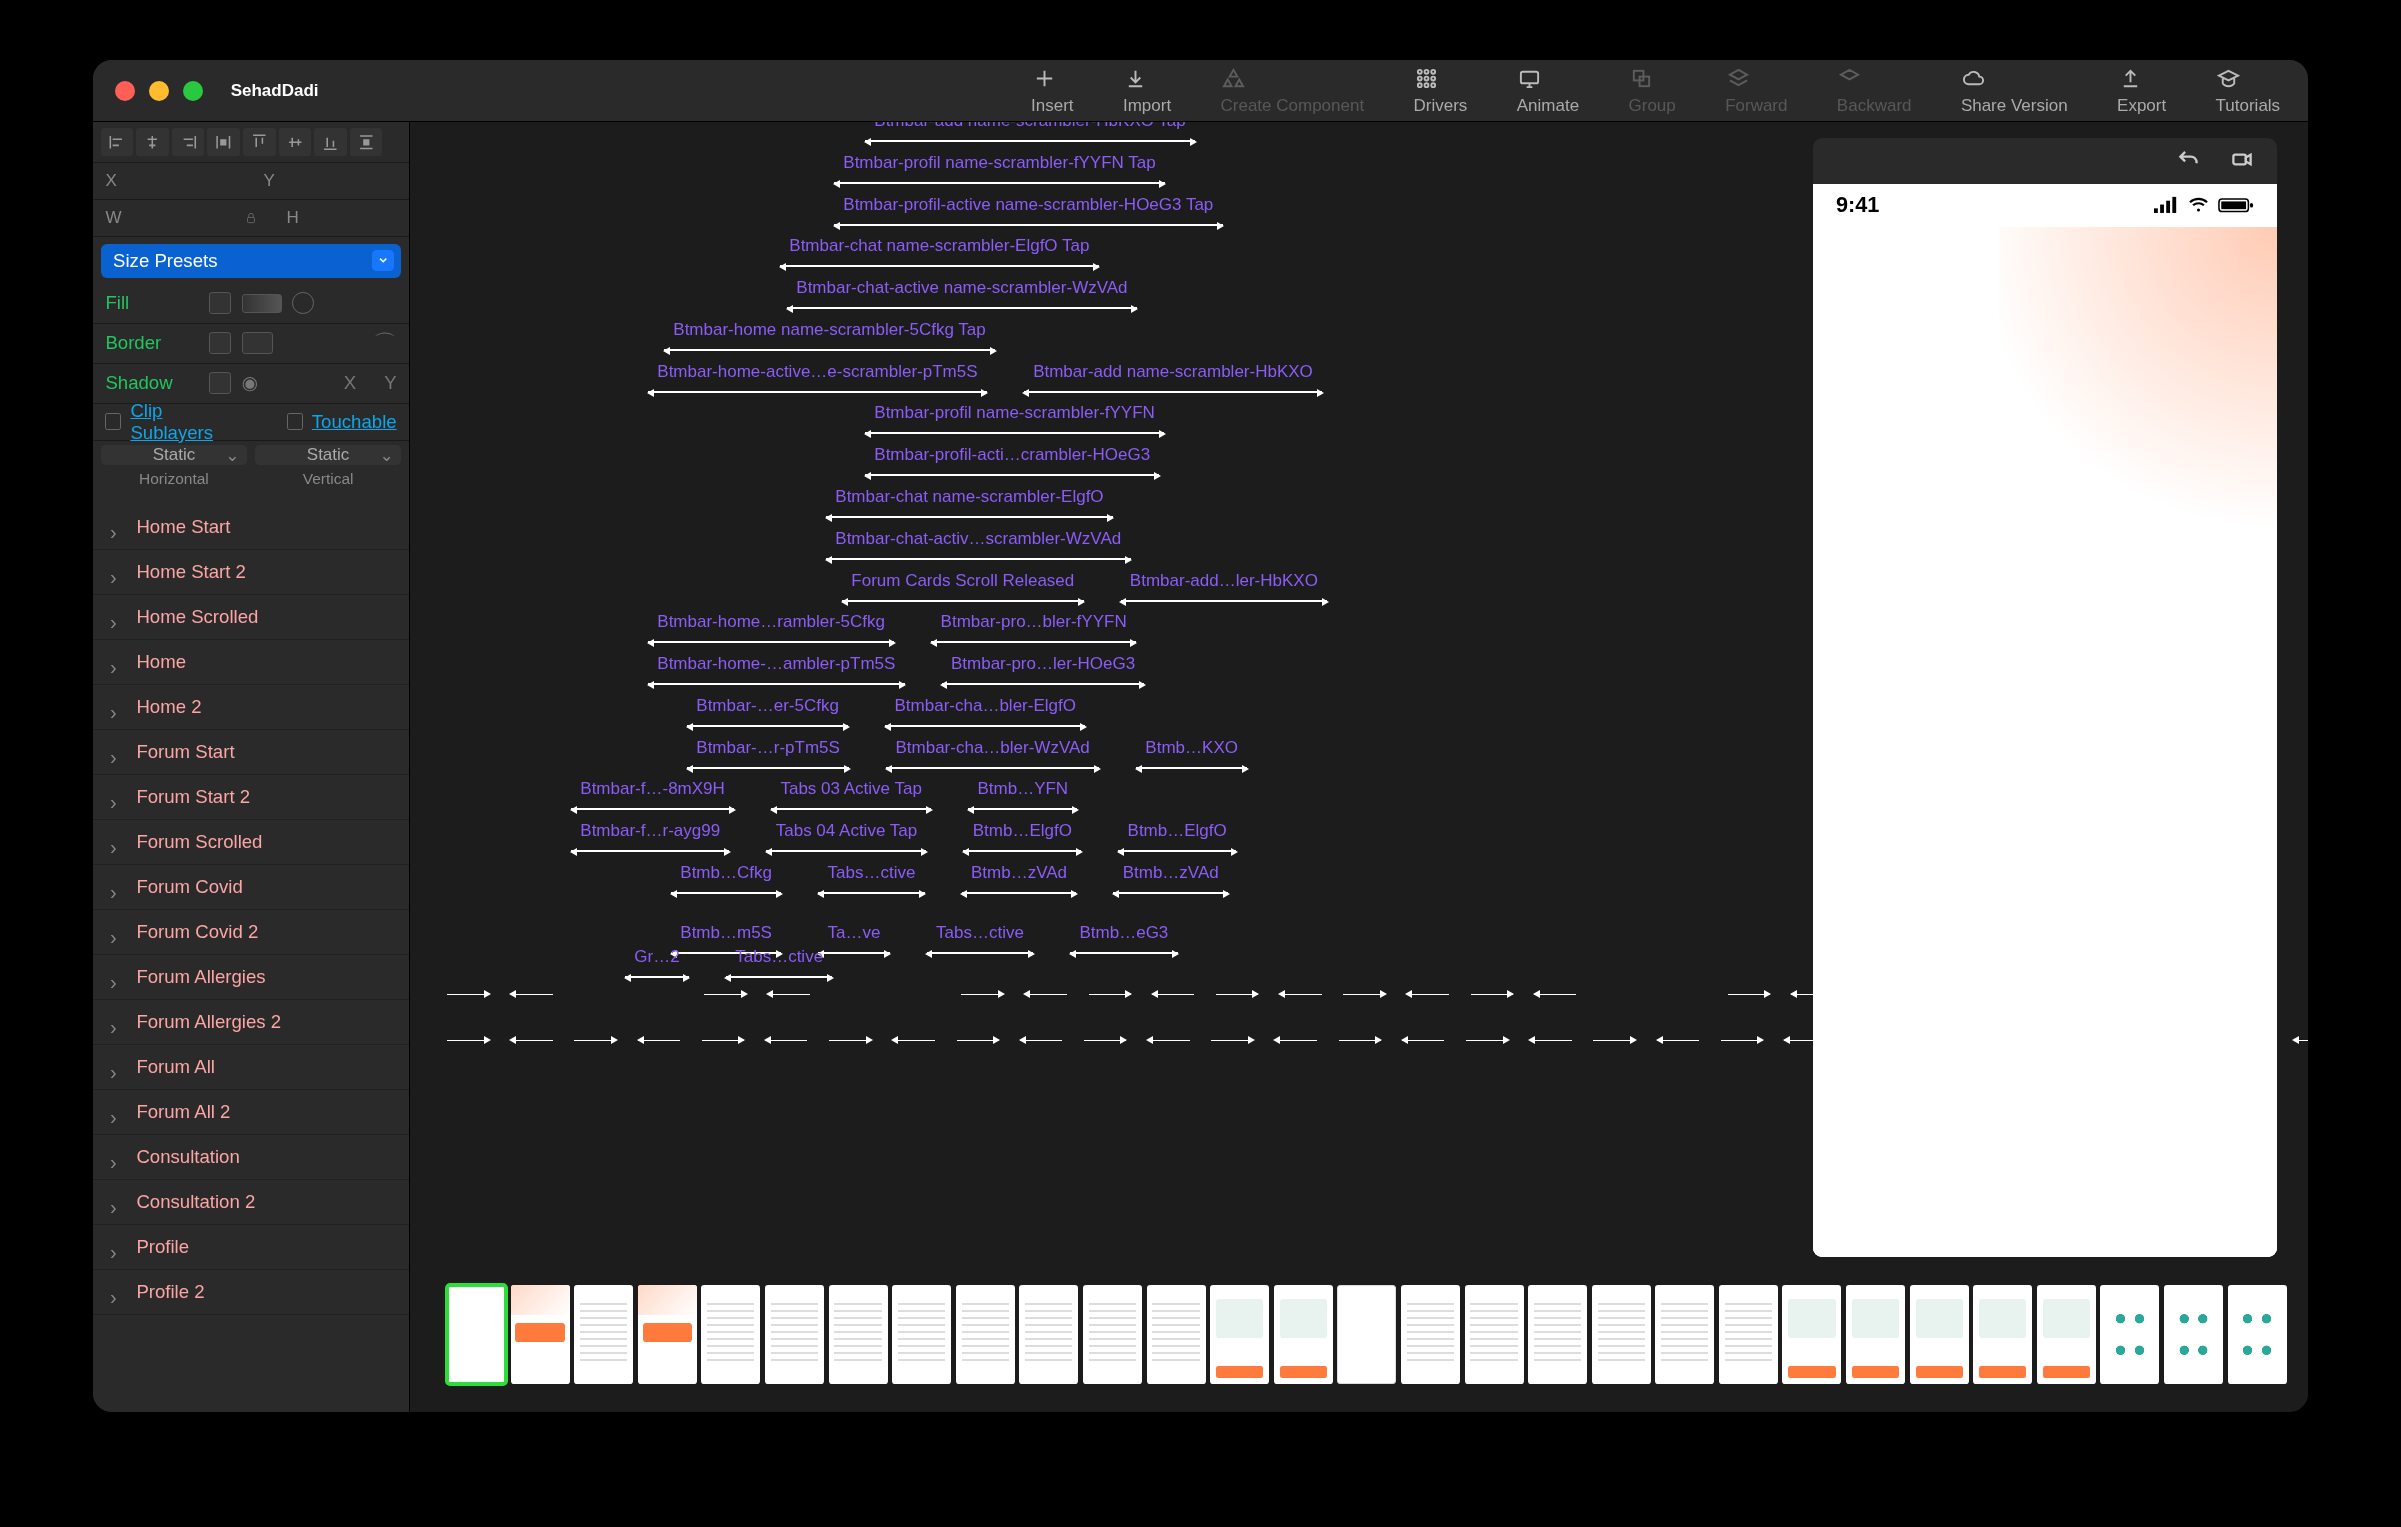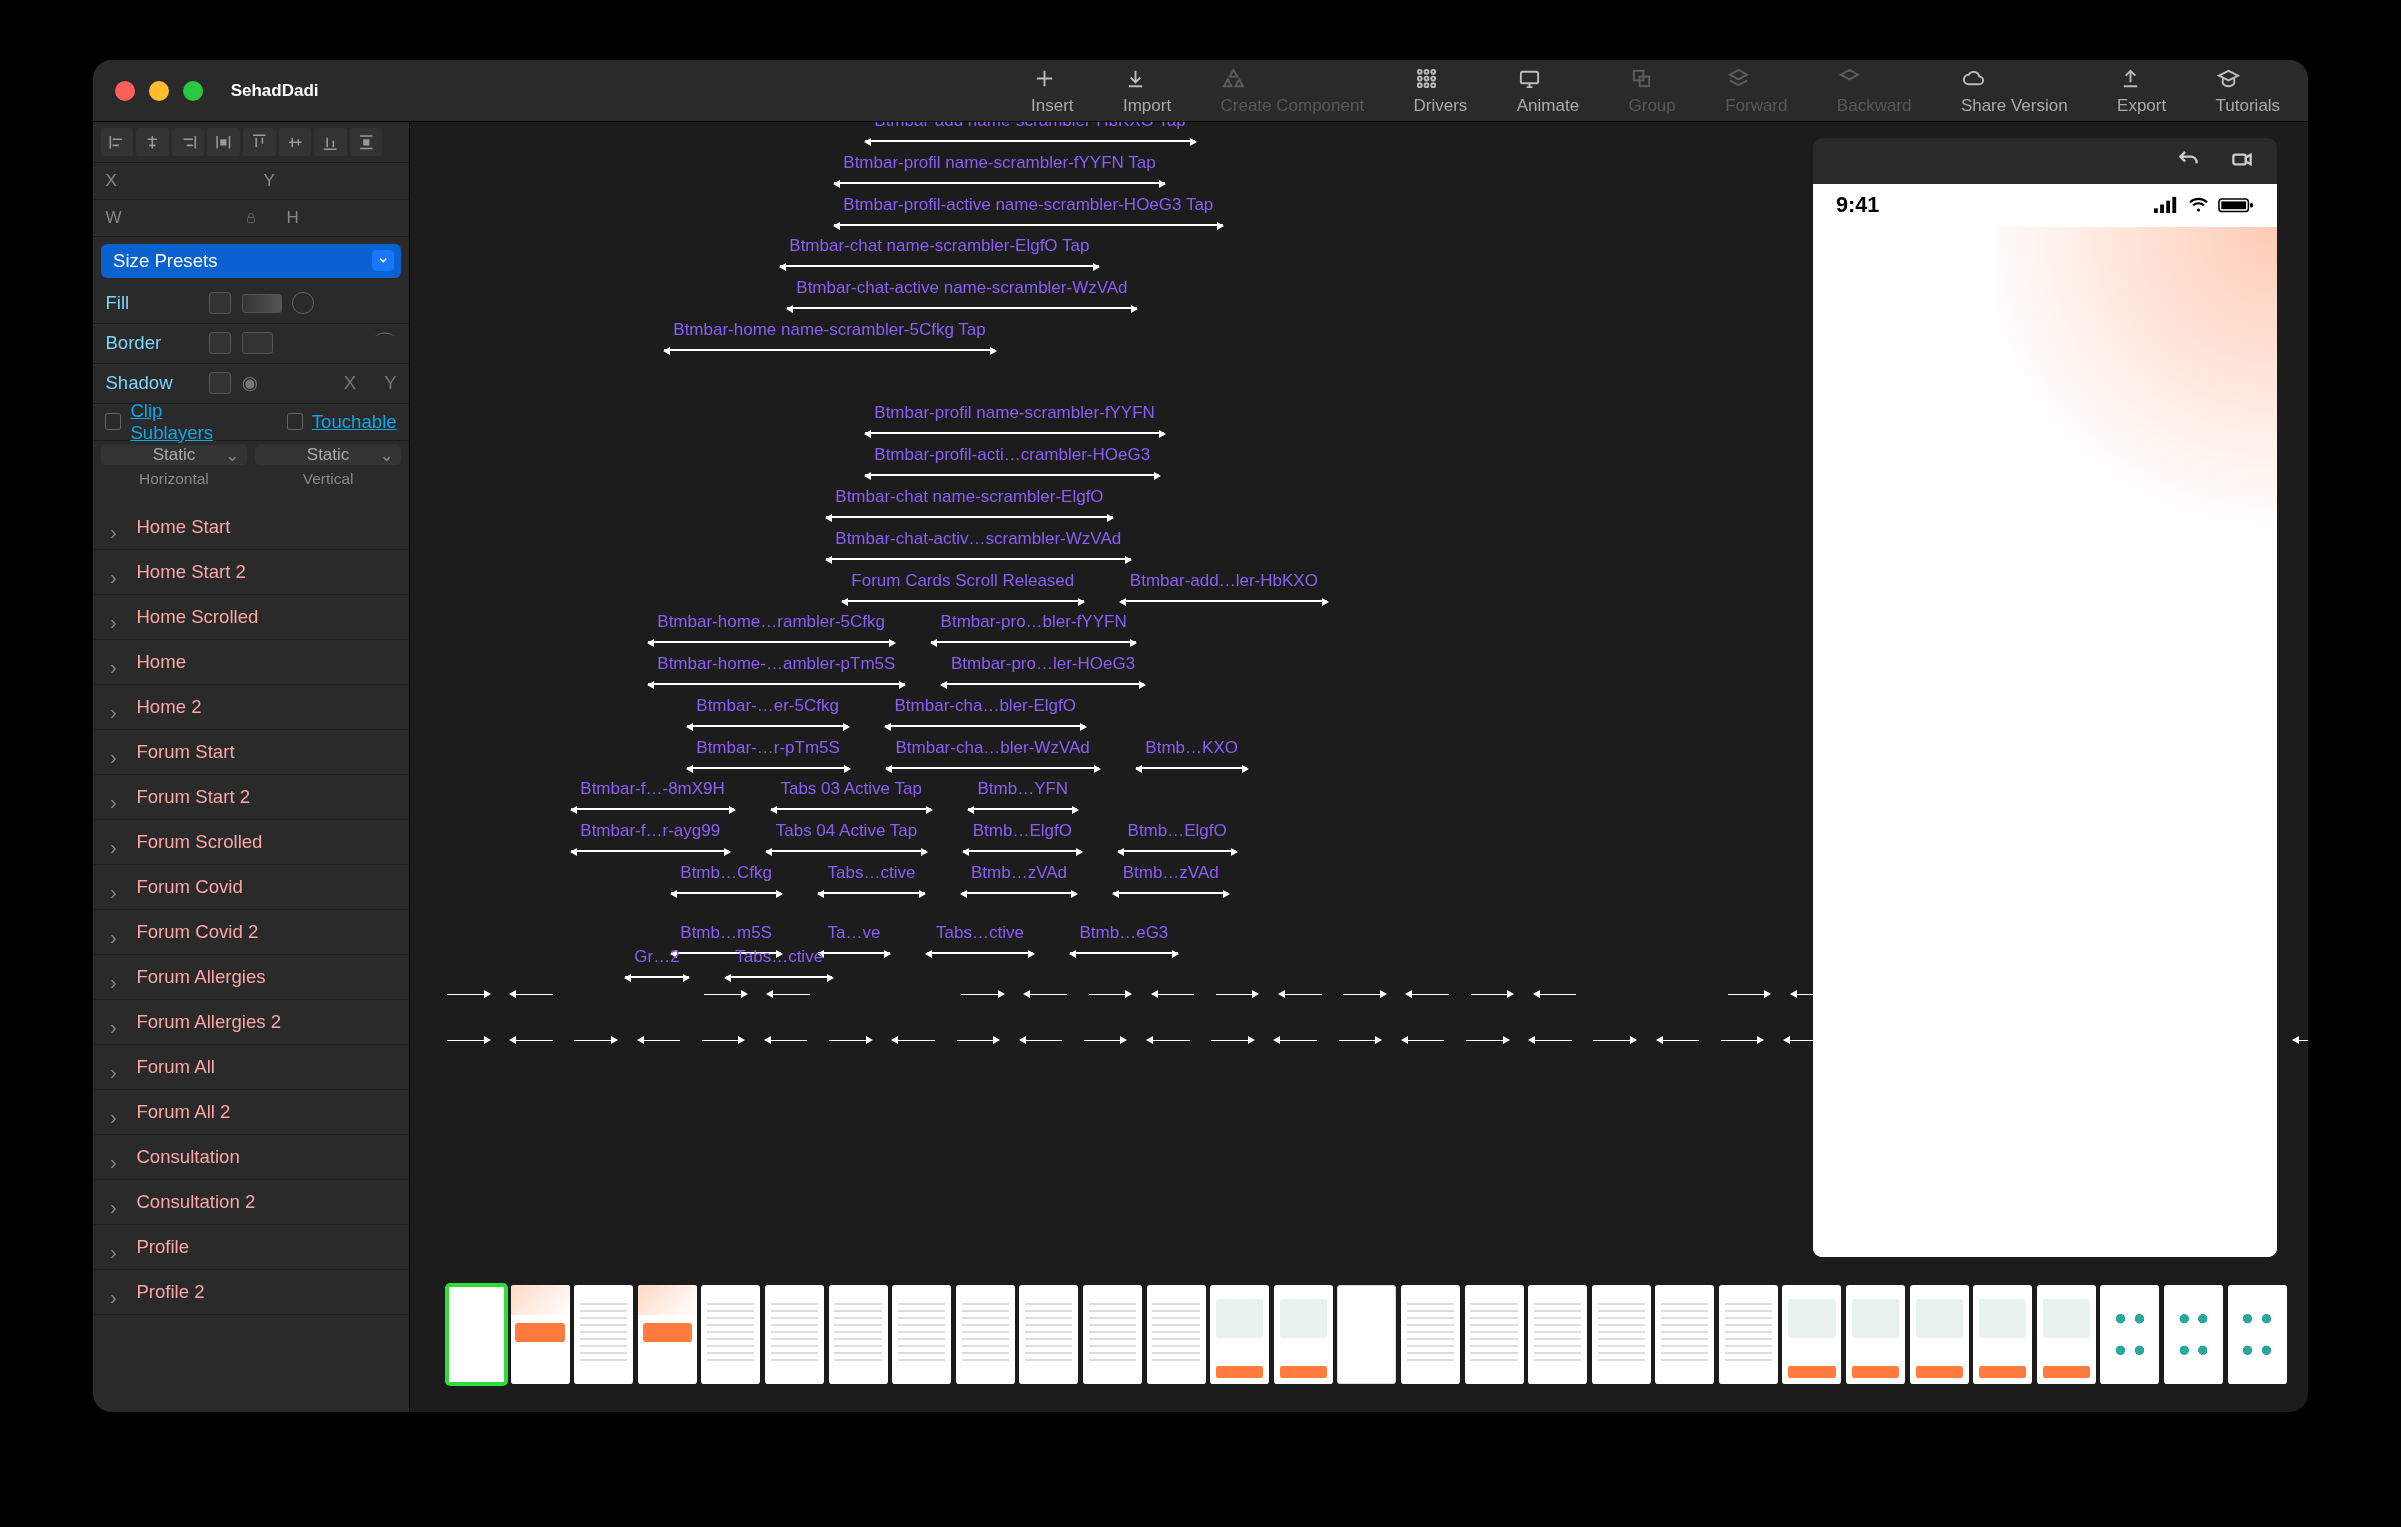--- a/index.html
+++ b/index.html
@@ -19,21 +19,21 @@
   .sidebar { width: 317px; background: #2a2a2a; border-right: 0.8px solid #000; display: flex; flex-direction: column; font-size: 18.6px; color: #999; overflow-y: auto; }
   .align-row { display: flex; gap: 3.1px; padding: 6.2px 7.7px; border-bottom: 0.8px solid #1a1a1a; }
   .align-row .ab { width: 32.5px; height: 28px; background: #333; border-radius: 3.1px; display: flex; align-items: center; justify-content: center; }
   .align-row svg { width: 18.6px; height: 18.6px; stroke: #999; fill: #999; }
   .num-row { display: flex; border-bottom: 0.8px solid #1a1a1a; height: 37px; }
   .num-row .cell { flex: 1; display: flex; align-items: center; padding: 0 12.4px; color: #888; font-size: 17px; }
   .num-row .cell.lock { flex: 0 0 46px; justify-content: center; }
   .size-presets { margin: 6.2px 7.7px; background: #0a62d0; color: #fff; border-radius: 6.2px; height: 34px; display: flex; align-items: center; padding: 0 12.4px; font-size: 18.6px; position: relative; }
   .size-presets .chev { position: absolute; right: 7.7px; width: 21.7px; height: 21.7px; background: #1976ff; border-radius: 4.6px; display: flex; align-items: center; justify-content: center; }
   .prop-row { display: flex; align-items: center; height: 40px; padding: 0 12.4px; border-bottom: 0.8px solid #1a1a1a; gap: 10.8px; }
-  .prop-row .lab { width: 93px; color: #7dd3fc; }
+  .prop-row .lab { width: 93px; color: #22c55e; }
   .prop-row .swatch { width: 21.7px; height: 21.7px; border: 0.8px solid #555; border-radius: 3.1px; background: #333; }
   .prop-row .grad { width: 40px; height: 18.6px; border: 0.8px solid #555; border-radius: 3.1px; background: linear-gradient(90deg,#333,#555); }
   .prop-row .circ { width: 21.7px; height: 21.7px; border: 1.5px solid #666; border-radius: 50%; }
   .prop-row .xy { margin-left: auto; display:flex; gap: 28px; color:#777; }
   .static-row { display: flex; padding: 4.6px 7.7px 12.4px; gap: 7.7px; }
   .static-row .sel { flex:1; background:#333; border-radius:4.6px; height:29px; display:flex; align-items:center; justify-content:center; color:#aaa; font-size:17px; position:relative;}
   .static-row .sel::after { content:"⌄"; position:absolute; right:7.7px; color:#888;}
   .static-row .sublab { text-align:center; color:#888; font-size:15.5px; margin-top:4.6px;}
   .static-wrap { flex:1; display:flex; flex-direction:column; }
   .tree { flex: 1; overflow-y: auto; padding-top: 4.6px; }
@@ -381,20 +381,24 @@
           </div>
           <div class="flow-row" style="top: 125px; left: 333px;">
             <div class="flow-item"><span>Btmbar-chat name-scrambler-ElgfO Tap</span><span class="bar"></span><span class="al"></span><span class="ar"></span></div>
           </div>
           <div class="flow-row" style="top: 167px; left: 340px;">
             <div class="flow-item"><span>Btmbar-chat-active name-scrambler-WzVAd</span><span class="bar"></span><span class="al"></span><span class="ar"></span></div>
           </div>
           <div class="flow-row" style="top: 209px; left: 217px;">
             <div class="flow-item"><span>Btmbar-home name-scrambler-5Cfkg Tap</span><span class="bar"></span><span class="al"></span><span class="ar"></span></div>
           </div>
+          <div class="flow-row" style="top: 251px; left: 201px;">
+            <div class="flow-item"><span>Btmbar-home-active…e-scrambler-pTm5S</span><span class="bar"></span><span class="al"></span><span class="ar"></span></div>
+            <div class="flow-item"><span>Btmbar-add name-scrambler-HbKXO</span><span class="bar"></span><span class="al"></span><span class="ar"></span></div>
+          </div>
           <div class="flow-row" style="top: 292px; left: 418px;">
             <div class="flow-item"><span>Btmbar-profil name-scrambler-fYYFN</span><span class="bar"></span><span class="al"></span><span class="ar"></span></div>
           </div>
           <div class="flow-row" style="top: 334px; left: 418px;">
             <div class="flow-item"><span>Btmbar-profil-acti…crambler-HOeG3</span><span class="bar"></span><span class="al"></span><span class="ar"></span></div>
           </div>
           <div class="flow-row" style="top: 376px; left: 379px;">
             <div class="flow-item"><span>Btmbar-chat name-scrambler-ElgfO</span><span class="bar"></span><span class="al"></span><span class="ar"></span></div>
           </div>
           <div class="flow-row" style="top: 418px; left: 379px;">

